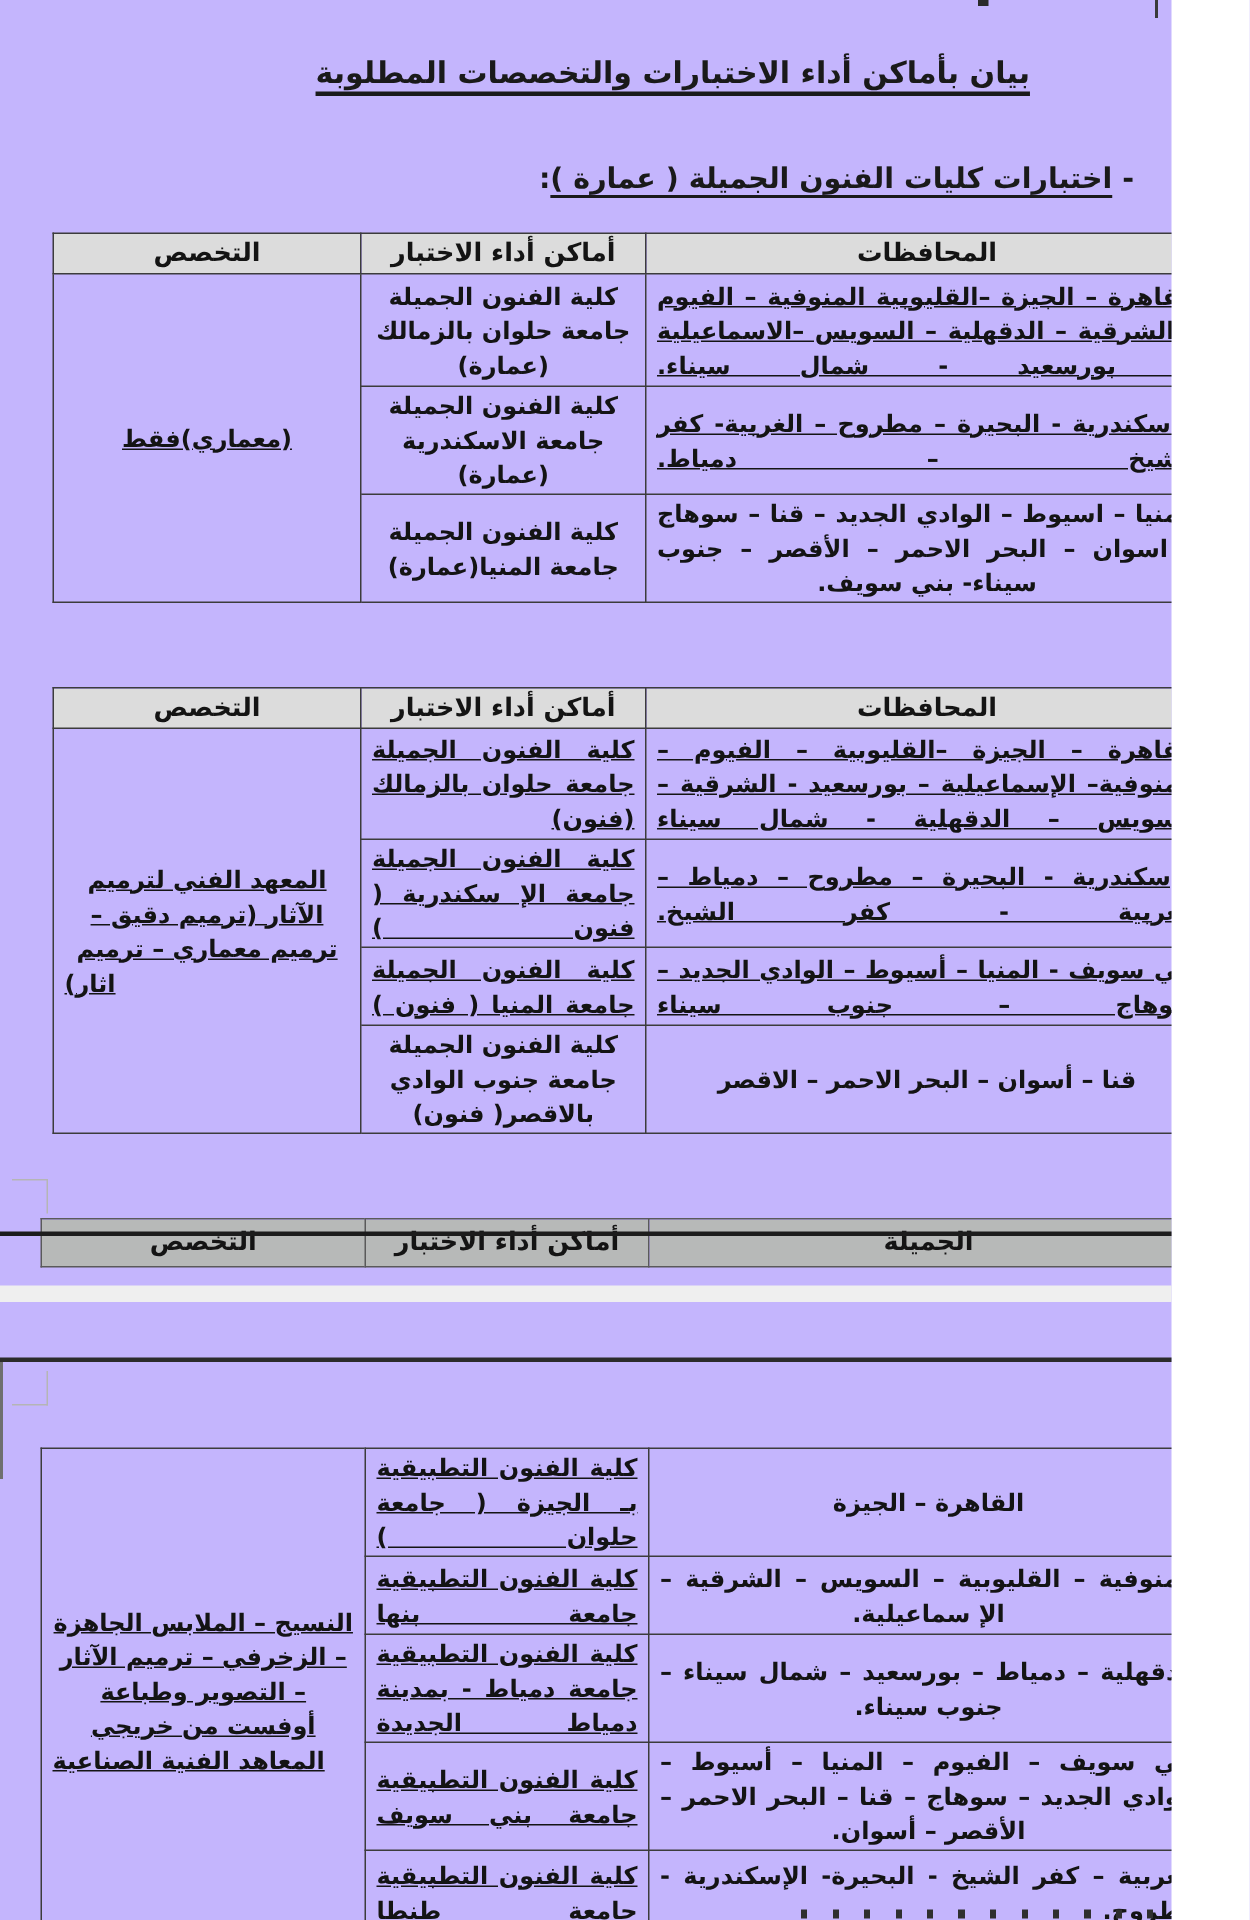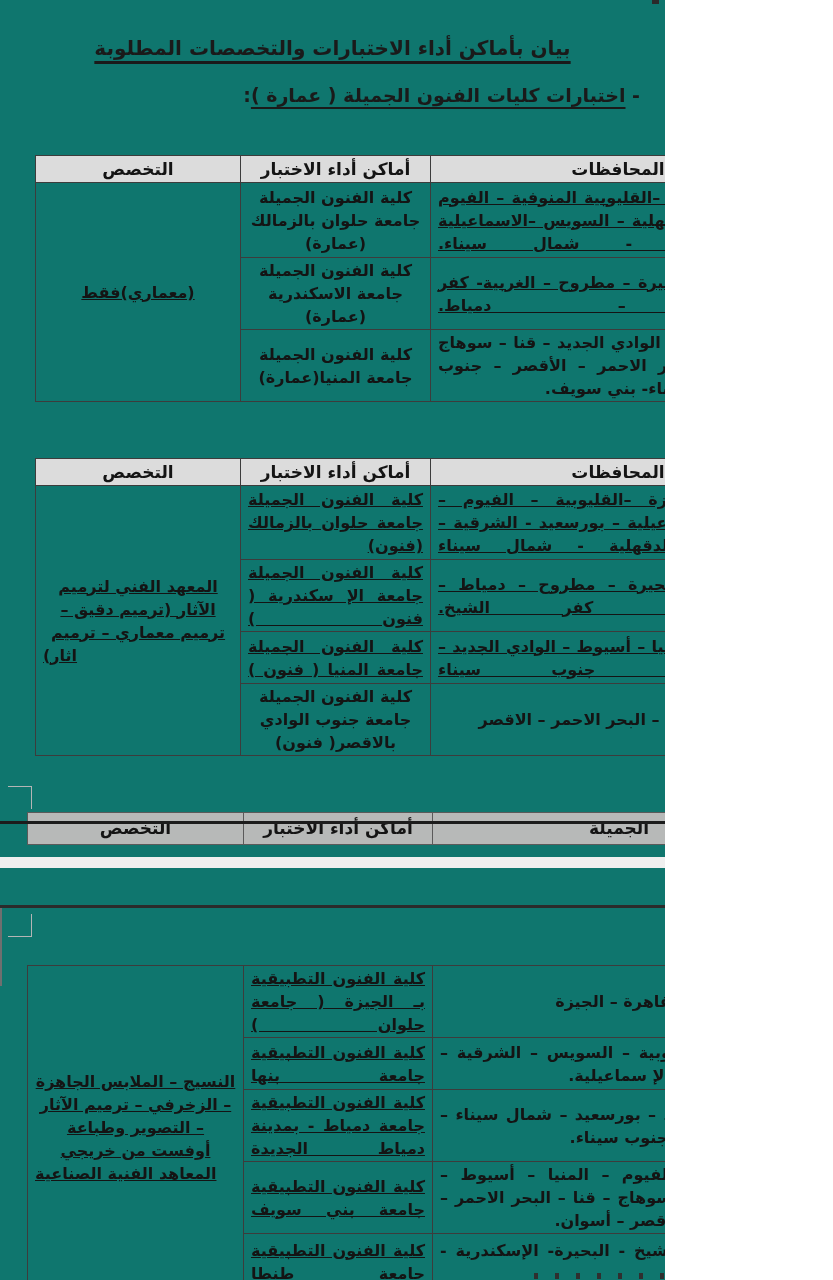--- a/index.html
+++ b/index.html
@@ -1,31 +1,31 @@
 <!DOCTYPE html>
 <html lang="ar"><head>
 <meta charset="utf-8">
 <style>
   html,body{margin:0;padding:0;background:#fff;}
   .screen{
-    position:relative; width:665px; height:1280px; overflow:hidden;
-    background:#0f766e; font-family:"DejaVu Sans","Liberation Sans",sans-serif;
+    position:relative; width:781px; height:1280px; overflow:hidden;
+    background:#c4b5fd; font-family:"DejaVu Sans","Liberation Sans",sans-serif;
     font-weight:bold; color:#1a1a1a;
   }
   
   .doc-title{
     position:absolute; top:36px; right:45px; width:575px;
     font-size:20px; text-align:center; direction:rtl;
   }
   .doc-title .u{ text-decoration:underline; text-decoration-thickness:3px; text-underline-offset:6px;}
   .section-heading{
     position:absolute; right:25px; font-size:19px; direction:rtl; text-align:right;
   }
   .section-heading .u{ text-decoration:underline; text-decoration-thickness:2px; text-underline-offset:5px;}
-  .sh1{ top:84px;margin-left:37px; }
+  .sh1{ top:108px;margin-left:37px; }
   .sh2{ top:409px; }
   
   .doc-table{
     position:absolute; border-collapse:collapse; table-layout:fixed;
     direction:rtl; font-size:16px; font-weight:bold; color:#141414;
   }
   .doc-table td, .doc-table th{
     border:1px solid #3c3c3c; line-height:23px; vertical-align:middle;
     padding:1px 7px; overflow:hidden;
   }

